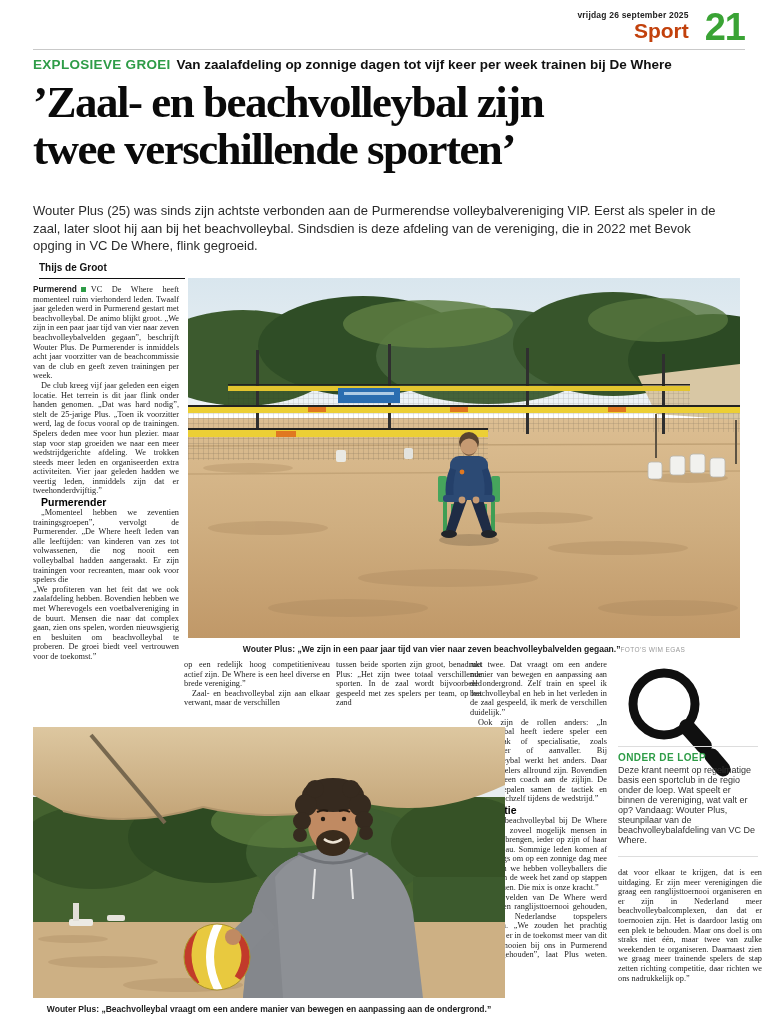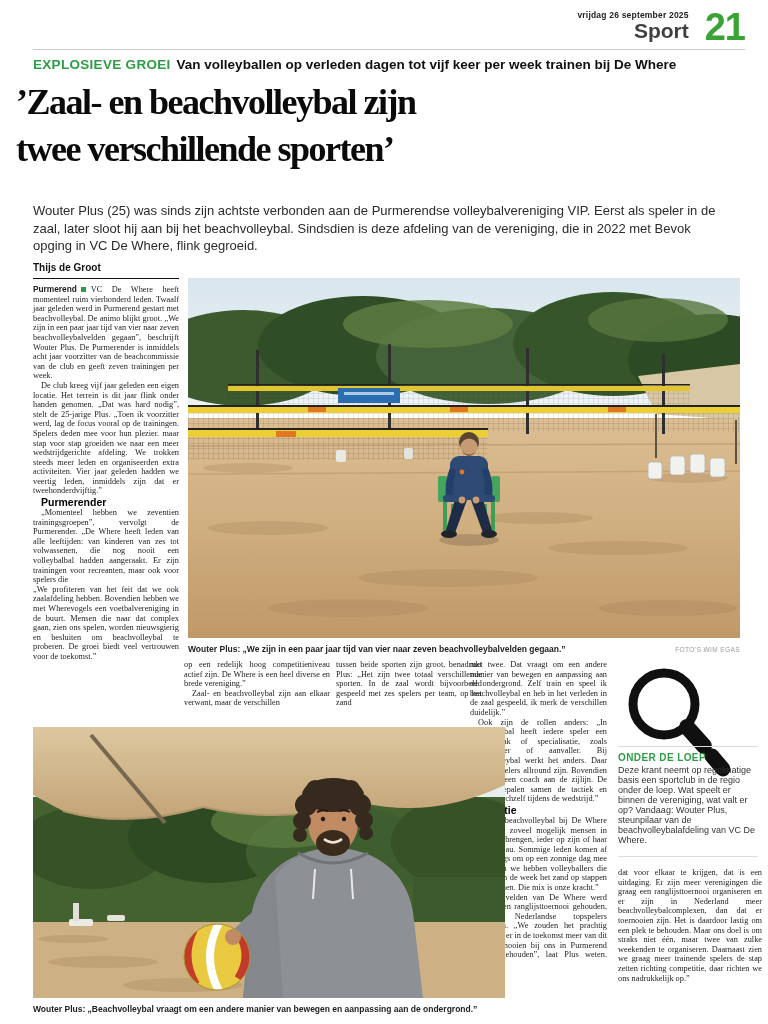--- a/index.html
+++ b/index.html
@@ -3,52 +3,52 @@
 <meta charset="utf-8">
 <style>
   html,body{margin:0;padding:0;background:#fff;}
   .page{position:relative;width:768px;height:1024px;background:#fff;overflow:hidden;
         font-family:"Liberation Sans",sans-serif;color:#111;}
   
   .masthead{position:absolute;top:10px;left:33px;width:712px;display:flex;
             justify-content:flex-end;align-items:flex-end;gap:16px;}
   .mast-left{display:flex;flex-direction:column;align-items:flex-end;}
   .mast-date{font-size:8.5px;font-weight:bold;color:#222;letter-spacing:.2px;}
-  .mast-section{font-size:21px;font-weight:800;color:#404040;line-height:22px;}
+  .mast-section{font-size:21px;font-weight:800;color:#c2410c;line-height:22px;}
   .mast-page{font-size:38px;font-weight:800;line-height:30px;letter-spacing:-1px;}
   .mast-rule{position:absolute;top:49px;left:33px;width:712px;border-top:1px solid #c9c9c9;}
   
   .kicker{position:absolute;top:57px;left:33px;width:712px;font-size:13.5px;font-weight:bold;}
   .kicker .tag{margin-right:6px;letter-spacing:.3px;}
   
-  .headline{position:absolute;top:79px;left:16px;width:712px;
+  .headline{position:absolute;top:79px;left:33px;width:712px;
             font-family:"Liberation Serif",serif;font-weight:bold;
-            font-size:36px;line-height:47px;letter-spacing:-1.5px;color:#0a0a0a;
+            font-size:45px;line-height:47px;letter-spacing:-1.5px;color:#0a0a0a;
             white-space:pre-line;}
   
   .standfirst{position:absolute;top:202px;left:33px;width:700px;
               font-size:13px;line-height:17.5px;color:#2b2b2b;}
   
-  .byline{position:absolute;top:262px;left:33px;width:146px;
+  .byline{position:absolute;top:262px;left:39px;width:146px;
           font-size:10px;font-weight:bold;color:#111;
           border-bottom:1.5px solid #111;padding-bottom:5px;}
   
   .col{position:absolute;text-align:justify;
        font-family:"Liberation Serif",serif;font-size:8.3px;line-height:9.6px;color:#1b1b1b;}
   .col p{margin:0;}
   .col p + p{text-indent:8px;}
   .subhead{font-family:"Liberation Sans",sans-serif;font-weight:bold;
            font-size:10.5px;line-height:12px;margin:7px 0 3px;text-indent:0;color:#000;}
   .dateline{font-family:"Liberation Sans",sans-serif;font-weight:bold;font-size:8.3px;}
   .dl-sq{display:inline-block;width:5px;height:5px;margin:0 5px 0 4px;}
   
   .photo{position:absolute;overflow:hidden;}
   .photo svg{display:block;}
   .caption{position:absolute;font-size:8.5px;font-weight:600;color:#222;
-           display:flex;justify-content:space-between;align-items:baseline;}
+           display:flex;justify-content:center;align-items:baseline;}
   .credit{font-size:6.5px;font-weight:normal;color:#999;letter-spacing:.4px;}
   
   .odl-toprule{position:absolute;top:746px;left:618px;width:140px;border-top:1px solid #ddd;}
   .odl-botrule{position:absolute;top:856px;left:618px;width:140px;border-top:1px solid #ddd;}
   .odl-title{position:absolute;top:752px;left:618px;width:140px;
              font-size:10px;font-weight:800;letter-spacing:.4px;}
   .odl-body{position:absolute;top:765px;left:618px;width:140px;
             font-size:9px;line-height:10px;color:#333;}
   .loupe{position:absolute;top:662px;left:620px;width:120px;height:126px;}
 </style>
@@ -60,21 +60,21 @@
   <div class="masthead">
     <div class="mast-left">
       <span class="mast-date">vrijdag 26 september 2025</span>
       <span class="mast-section">Sport</span>
     </div>
     <span class="mast-page" style="color:#3aa335;">21</span>
   </div>
   <div class="mast-rule"></div>
 
   <div class="kicker">
-    <span class="tag" style="color:#2e9c47;">EXPLOSIEVE GROEI</span><span>Van volleyballen op verleden dagen tot vijf keer per week trainen bij De Where</span>
+    <span class="tag" style="color:#2e9c47;">EXPLOSIEVE GROEI</span><span>Van zaalafdeling op zonnige dagen tot vijf keer per week trainen bij De Where</span>
   </div>
 
   <h1 class="headline" style="margin:0;">’Zaal- en beachvolleybal zijn
 twee verschillende sporten’</h1>
 
   <p class="standfirst" style="margin:0;">Wouter Plus (25) was sinds zijn achtste verbonden aan de Purmerendse volleybalvereniging VIP. Eerst als speler in de zaal, later sloot hij aan bij het beachvolleybal. Sindsdien is deze afdeling van de vereniging, die in 2022 met Bevok opging in VC De Where, flink gegroeid.</p>
 
   <div class="byline">Thijs de Groot</div>
 
   <div class="col" style="top:285px;left:33px;width:146px;height:438px;">

